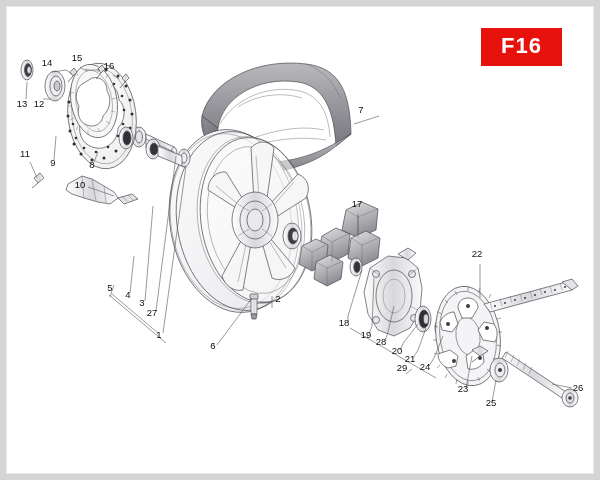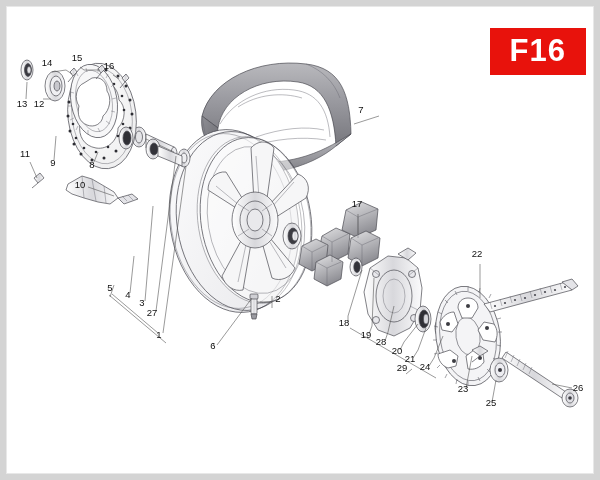--- a/index.html
+++ b/index.html
@@ -3,22 +3,22 @@
 <meta charset="utf-8">
 <style>
   html,body{margin:0;padding:0;background:#ffffff;}
   body{width:600px;height:480px;overflow:hidden;
        font-family:"Liberation Sans", sans-serif;}
   #page{position:relative;width:600px;height:480px;background:#ffffff;
         box-sizing:border-box;border:6px solid #d4d4d4;}
   #page::after{content:"";position:absolute;inset:0;pointer-events:none;
         box-shadow:inset 0 0 0 1px #e8e8e8;}
   svg#diagram{position:absolute;left:0;top:0;width:588px;height:468px;display:block;}
-  .badge{position:absolute;right:8px;top:22px;background:#e8120c;
-         color:#ffffff;font-size:31px;font-weight:bold;letter-spacing:1px;
+  .badge{position:absolute;right:32px;top:22px;background:#e8120c;
+         color:#ffffff;font-size:22px;font-weight:bold;letter-spacing:1px;
          padding:7px 20px 9px 20px;line-height:1;
          font-family:"Liberation Sans", sans-serif;}
   text.lbl{font-family:"Liberation Sans", sans-serif;font-size:9.5px;fill:#111111;}
   .ln{stroke:#555555;stroke-width:0.6;fill:none;}
   .ol{stroke:#4a4a52;stroke-width:0.7;fill:none;}
   .olf{stroke:#4a4a52;stroke-width:0.7;}
   .thin{stroke:#6a6a72;stroke-width:0.45;fill:none;}
 </style>
 </head>
 <body>

